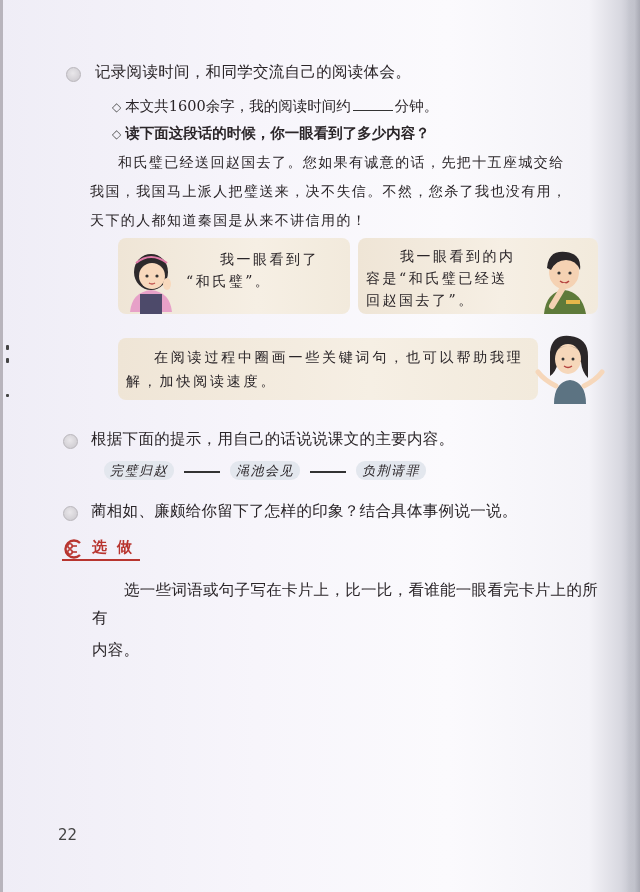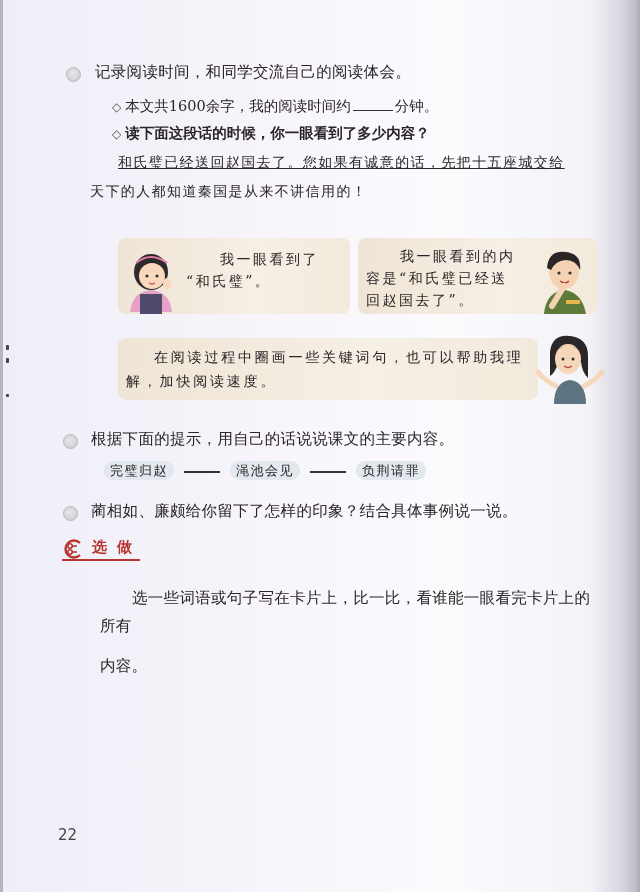--- a/index.html
+++ b/index.html
@@ -31,29 +31,29 @@
 
   .bubble {
     position:absolute; border-radius:8px;
     background: linear-gradient(90deg, #efe5d6 0%, #f6efe4 60%, #f2eadc 100%);
   }
   .bubble-text { position:absolute; font-size:14px; line-height:22px; letter-spacing:2.5px; }
 
   .char { position:absolute; }
 
   .timeline { position:absolute; left:104px; top:462px; font-size:13px; letter-spacing:1.5px; white-space:nowrap; }
-  .chip { background:#e3e7ee; padding:2px 6px; border-radius:9px; }
+  .chip { background:#e3e7ee; padding:2px 6px; border-radius:9px;font-style:italic; }
   .dash { display:inline-block; width:36px; border-top:2px solid #333; vertical-align:middle; margin:0 10px; }
 
   .optional-head { position:absolute; left:62px; top:539px; }
   .optional-label { position:absolute; left:30px; top:-1px; font-size:15px; color:#b8352f; letter-spacing:10px; white-space:nowrap; font-weight:bold; }
   .optional-underline { position:absolute; left:0; top:20px; width:78px; height:2px; background:#b8352f; }
 
   .optional-body { position:absolute; left:88px; top:572px; width:520px; font-size:15.5px; line-height:28px; letter-spacing:0.3px; }
-  .optional-body p { margin:12px; }
+  .optional-body p { margin:4px; }
 
   .page-number { position:absolute; left:58px; top:826px; font-size:15px; color:#444; font-family:"DejaVu Sans", sans-serif; }
 
   .marks { position:absolute; left:6px; width:3px; height:5px; background:#444; border-radius:1px; }
 </style>
 </head>
 <body>
 
 <div class="page">
   <div class="left-edge"></div>
@@ -67,21 +67,22 @@
   <div class="q-text" style="left:95px;top:62px;">记录阅读时间，和同学交流自己的阅读体会。</div>
 
   <div class="bullet-line" style="left:112px;top:97px;">
     <span class="diamond">◇</span><span>本文共1600余字，我的阅读时间约</span><span class="blank"></span><span>分钟。</span>
   </div>
   <div class="bullet-line" style="left:112px;top:124px;font-weight:bold;">
     <span class="diamond">◇</span><span>读下面这段话的时候，你一眼看到了多少内容？</span>
   </div>
 
   <div class="passage">
-    <p style="text-indent:28px;text-decoration:underline;">和氏璧已经送回赵国去了。您如果有诚意的话，先把十五座城交给</p>
+    <p style="text-indent:28px;">和氏璧已经送回赵国去了。您如果有诚意的话，先把十五座城交给</p>
+    <p>我国，我国马上派人把璧送来，决不失信。不然，您杀了我也没有用，</p>
     <p>天下的人都知道秦国是从来不讲信用的！</p>
   </div>
 
   <div class="bubble" style="left:118px;top:238px;width:232px;height:76px;">
     <div class="char" style="left:4px;top:10px;">
       <svg width="58" height="66" viewBox="0 0 58 66">
         <path d="M8 64 Q10 44 29 42 Q48 44 50 64 Z" fill="#e7a1c8"></path>
         <rect x="18" y="46" width="22" height="20" fill="#4d4a6a"></rect>
         <ellipse cx="29" cy="24" rx="17" ry="18" fill="#2e2a2c"></ellipse>
         <ellipse cx="30" cy="28" rx="13" ry="13" fill="#f8d9bd"></ellipse>

